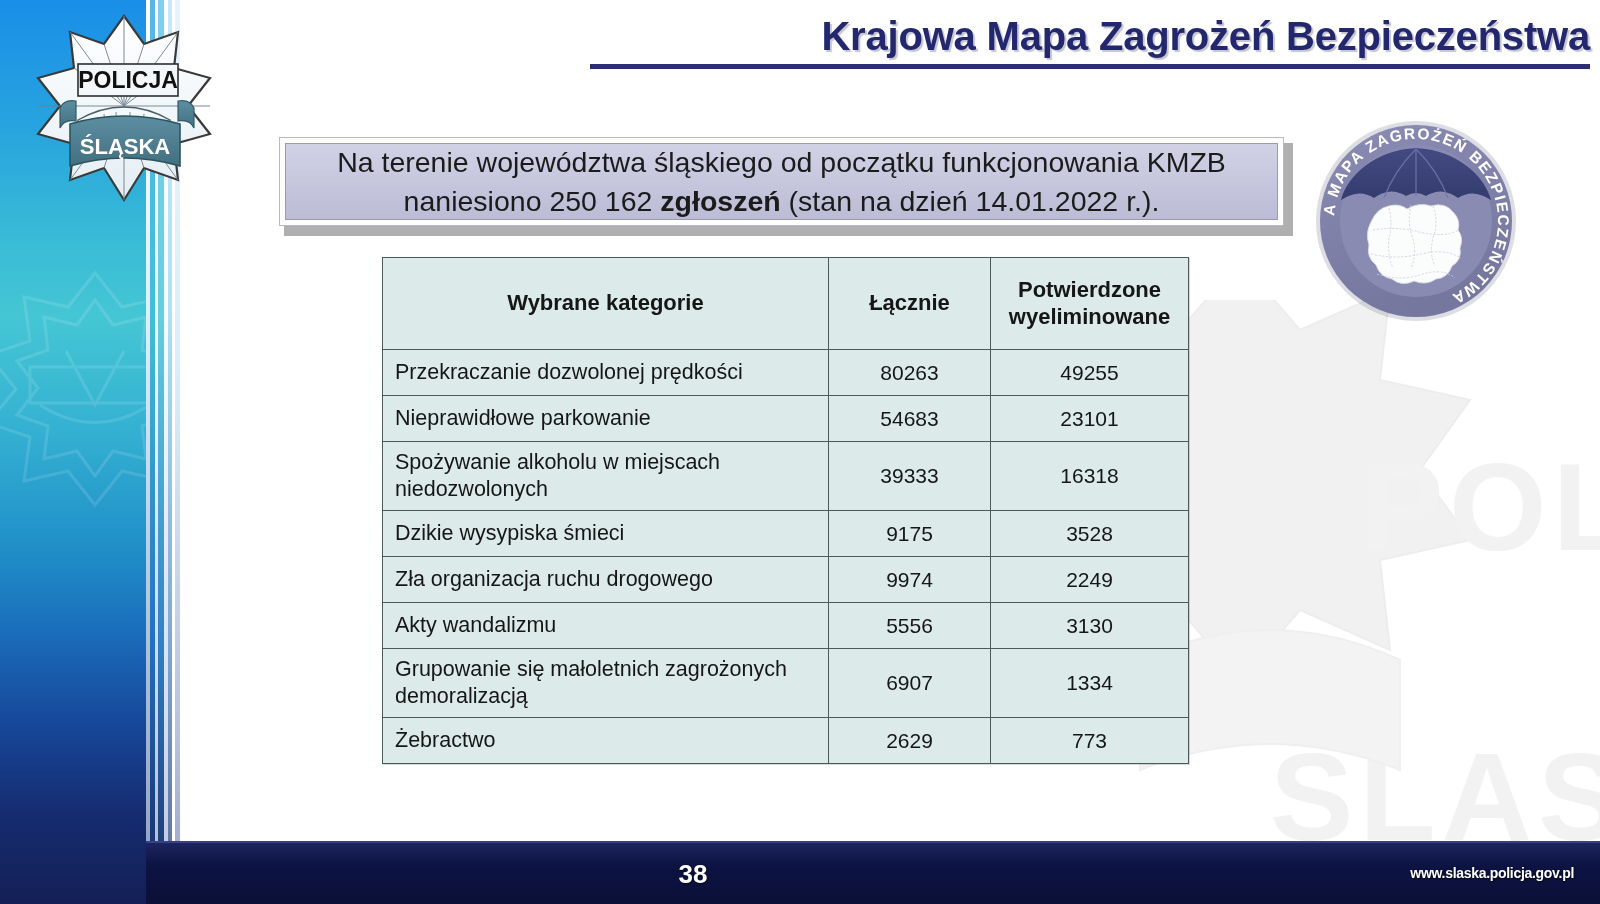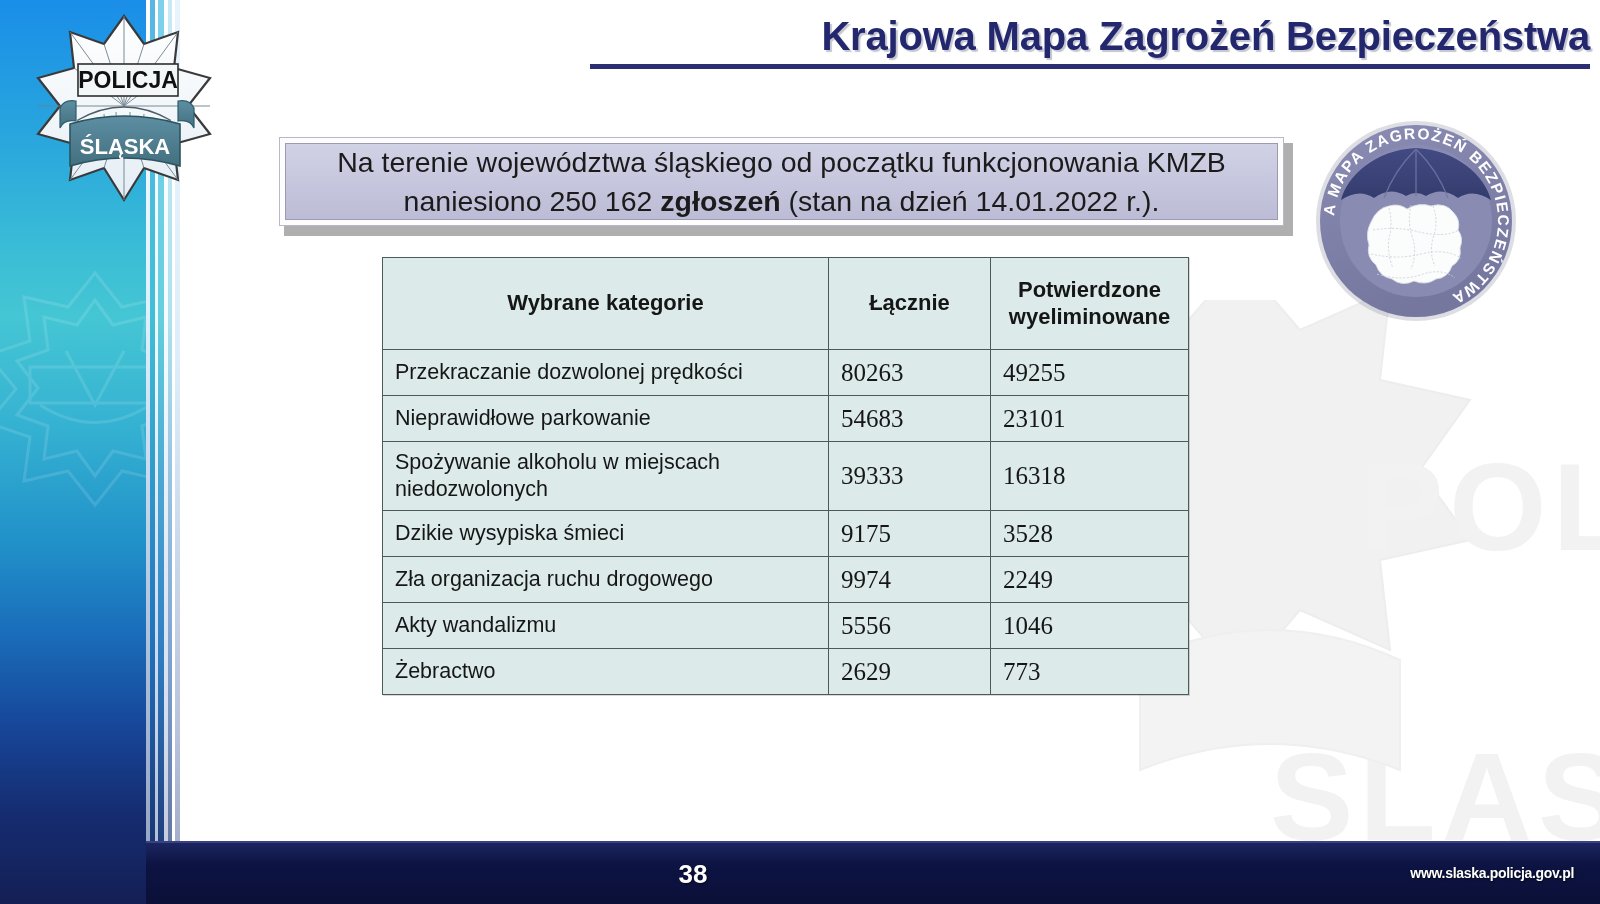--- a/index.html
+++ b/index.html
@@ -159,23 +159,22 @@
     text-align: center;
     height: 92px;
     line-height: 1.22;
   }
   table.data td.cat {
     font-size: 21.5px;
     text-align: left;
     line-height: 1.26;
   }
   table.data td.num {
-    font-size: 25px;
-    text-align: left;
-    font-family: Liberation Serif, serif;
+    font-size: 21px;
+    text-align: center;
   }
   tr.r1 td { height: 46px; }
   tr.r2 td { height: 69px; }
 
   .col-cat  { width: 446px; }
   .col-tot  { width: 162px; }
   .col-conf { width: 198px; }
 
   
   .kmzb-logo {
@@ -352,21 +351,26 @@
           <td class="num">3528</td>
         </tr>
         <tr class="r1">
           <td class="cat">Zła organizacja ruchu drogowego</td>
           <td class="num">9974</td>
           <td class="num">2249</td>
         </tr>
         <tr class="r1">
           <td class="cat">Akty wandalizmu</td>
           <td class="num">5556</td>
-          <td class="num">1046</td>
+          <td class="num">3130</td>
+        </tr>
+        <tr class="r2">
+          <td class="cat">Grupowanie się małoletnich zagrożonych demoralizacją</td>
+          <td class="num">6907</td>
+          <td class="num">1334</td>
         </tr>
         <tr class="r1">
           <td class="cat">Żebractwo</td>
           <td class="num">2629</td>
           <td class="num">773</td>
         </tr>
       </tbody>
     </table>
   </div>
 

